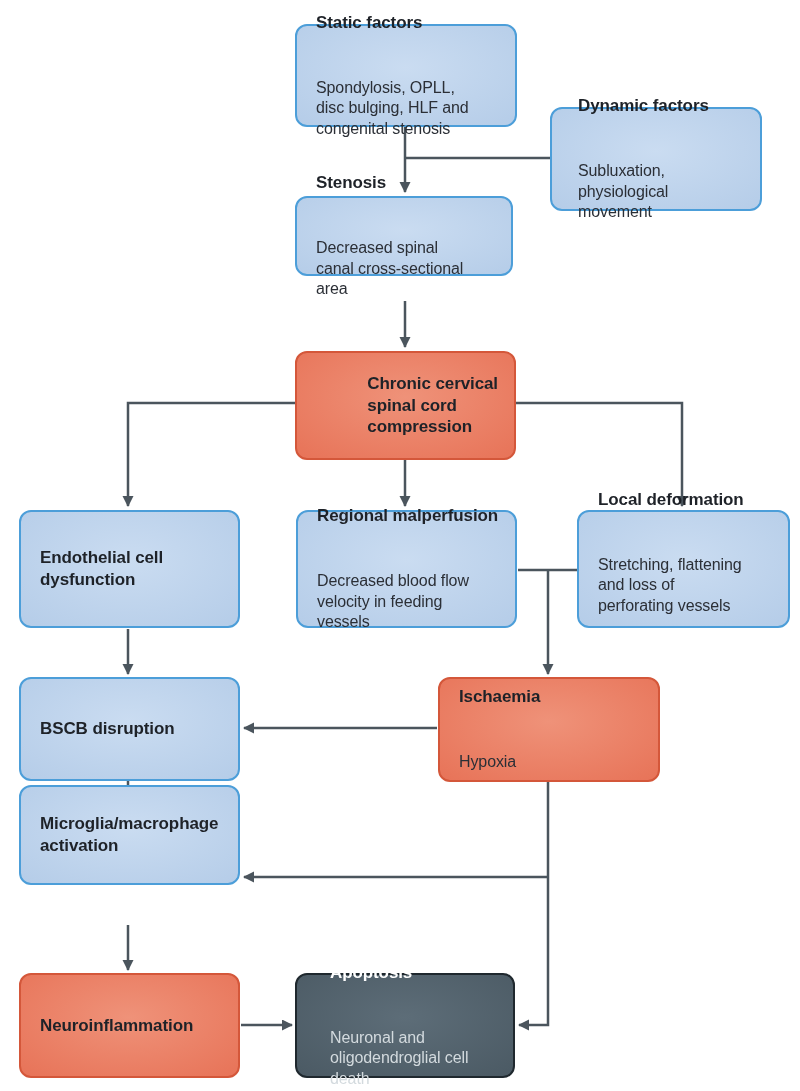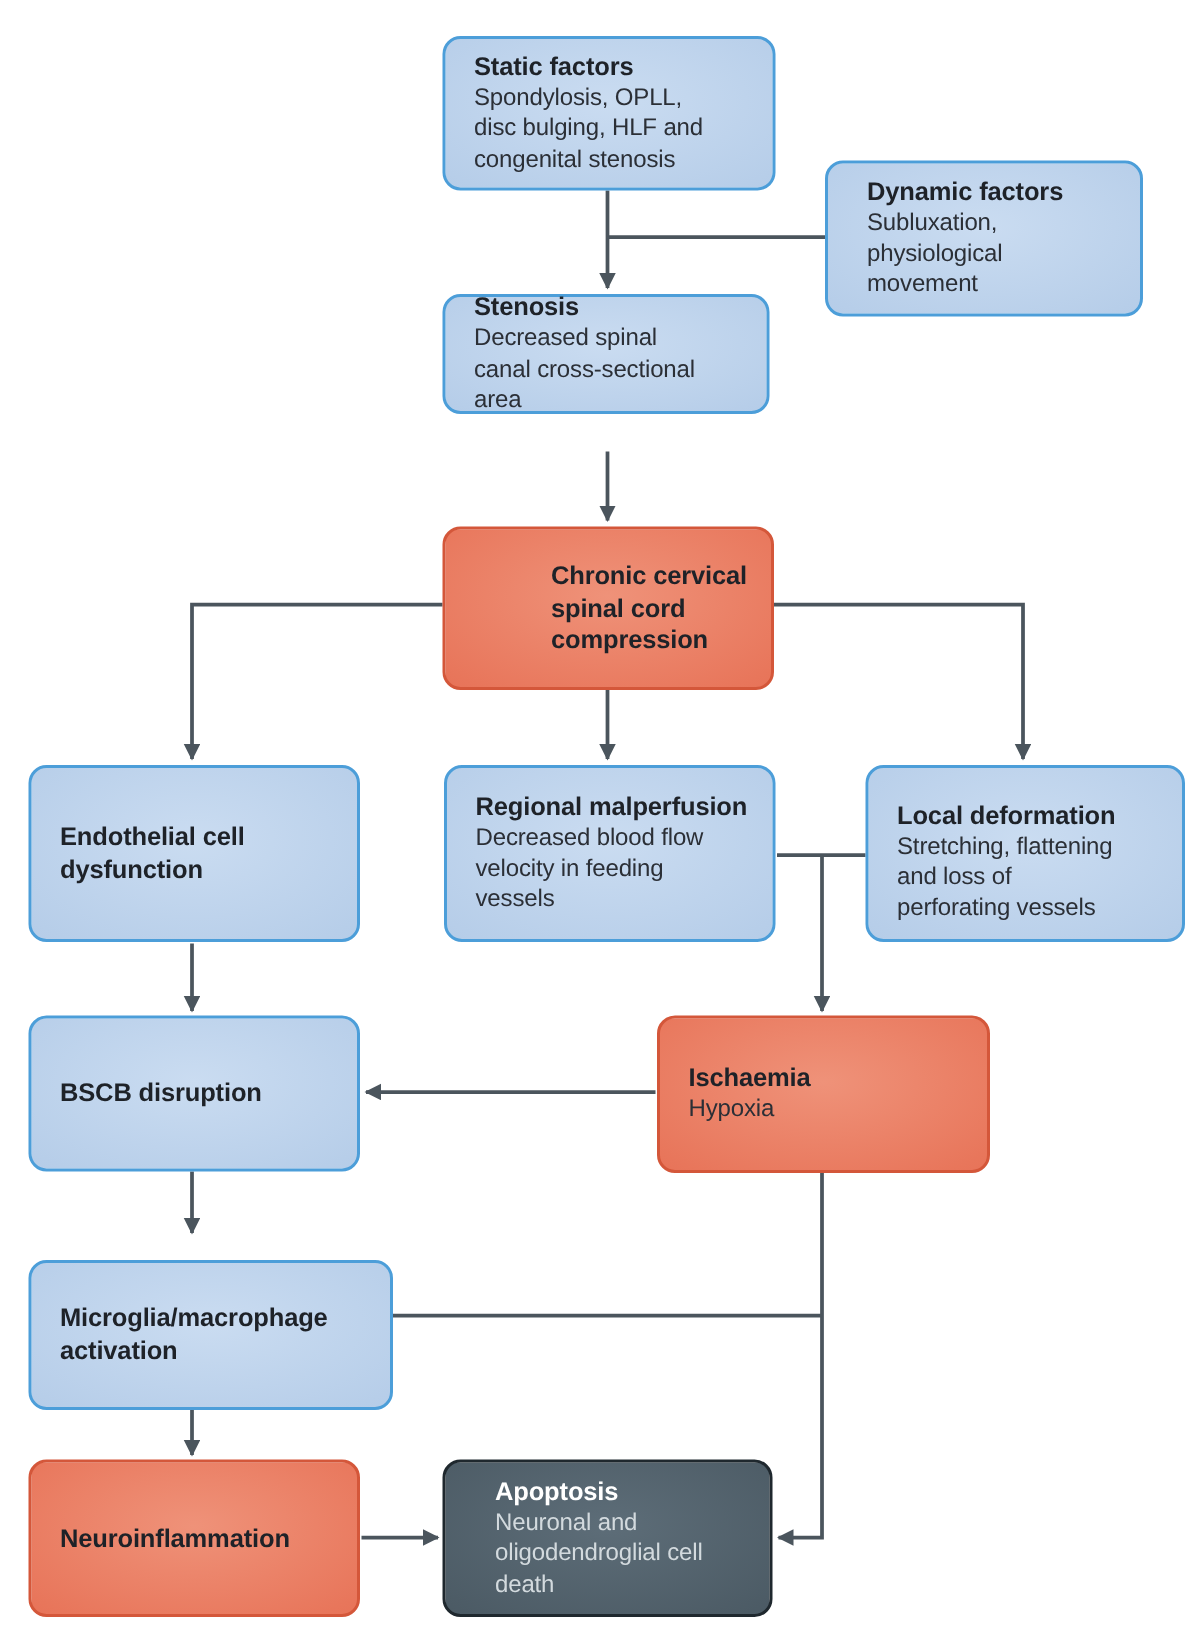--- a/index.html
+++ b/index.html
@@ -23,20 +23,21 @@
     pointer-events: none;
   }
   .node {
     position: absolute;
     box-sizing: border-box;
     border-radius: 12px;
     display: flex;
     flex-direction: column;
     justify-content: center;
     padding: 10px 16px 10px 19px;
+    gap: 44px;
   }
   .node-title {
     font-weight: bold;
     font-size: 17px;
     line-height: 1.28;
     color: #1e2228;
     white-space: pre-line;
     letter-spacing: -0.1px;
   }
   .node-body {
@@ -138,21 +139,21 @@
 
   <div class="node blue" style="left:19px; top:677px; width:221px; height:104px;">
     <div class="node-title">BSCB disruption</div>
   </div>
 
   <div class="node red" style="left:438px; top:677px; width:222px; height:105px;">
     <div class="node-title">Ischaemia</div>
     <div class="node-body">Hypoxia</div>
   </div>
 
-  <div class="node blue" style="left:19px; top:840px; width:243px; height:100px;">
+  <div class="node blue" style="left:19px; top:785px; width:221px; height:100px;">
     <div class="node-title">Microglia/macrophage
 activation</div>
   </div>
 
   <div class="node red" style="left:19px; top:973px; width:221px; height:105px;">
     <div class="node-title">Neuroinflammation</div>
   </div>
 
   <div class="node dark" style="left:295px; top:973px; width:220px; height:105px;">
     <div class="node-title">Apoptosis</div>

